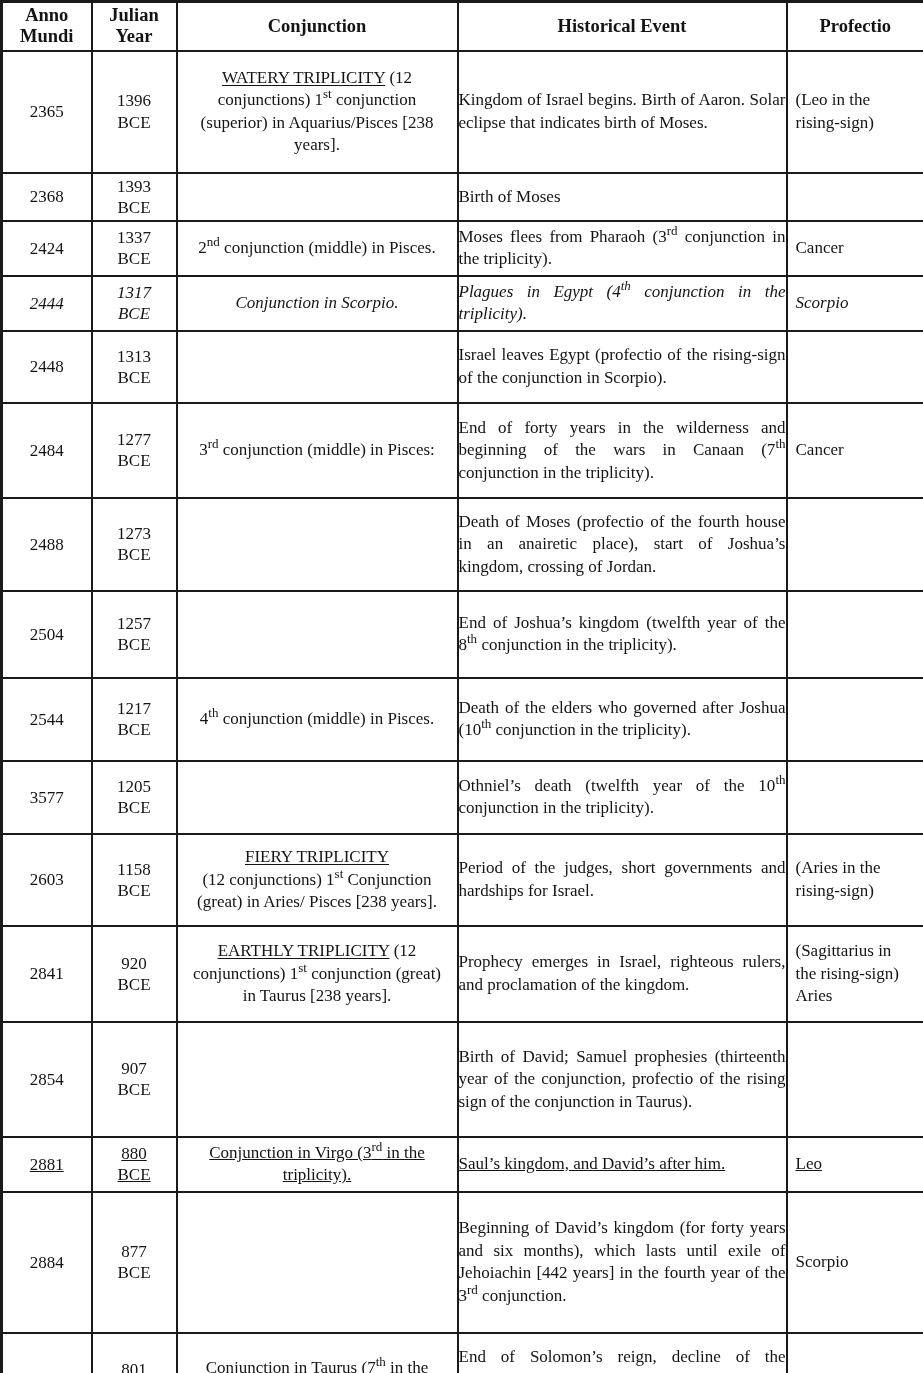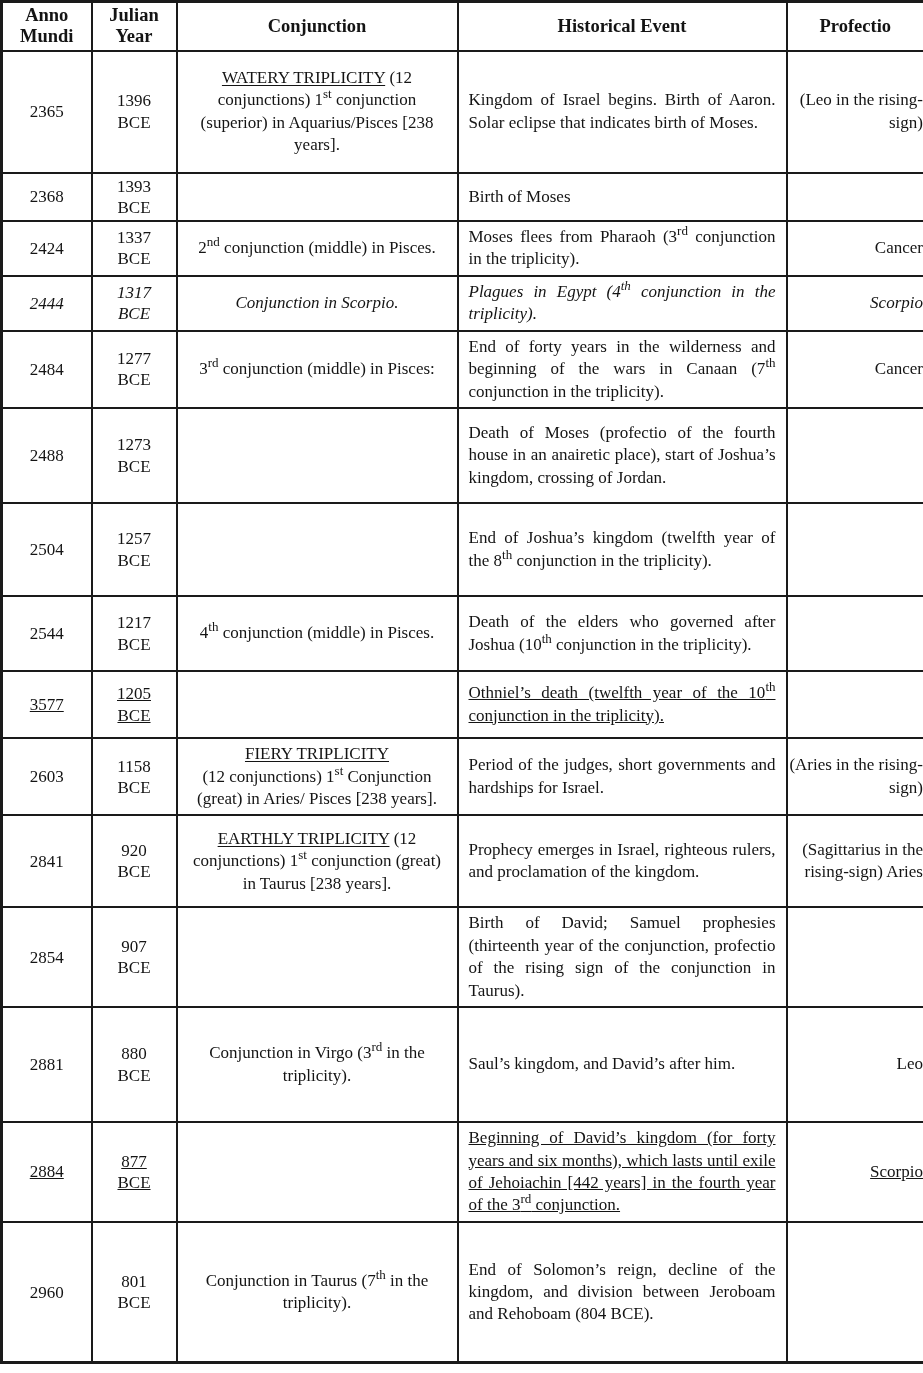--- a/index.html
+++ b/index.html
@@ -9,34 +9,34 @@
         font-size:17px;line-height:1.32;word-wrap:break-word;}
   thead tr{height:48px;}
   th{font-weight:bold;font-size:18.5px;text-align:center;line-height:1.15;padding:2px;}
   .col-am{width:90px;}
   .col-jy{width:85px;}
   .col-conj{width:281px;}
   .col-event{width:329px;}
   .col-prof{width:138px;}
   td.col-am, td.col-jy{text-align:center;line-height:1.25;padding:2px;}
   td.col-conj{text-align:center;padding:4px 9px;}
-  td.col-event{text-align:justify;padding:4px 10px;}
-  td.col-prof{text-align:right;padding:4px 0;}
+  td.col-event{text-align:justify;padding:4px 0;}
+  td.col-prof{text-align:left;padding:4px 8px;}
   sup{font-size:13px;line-height:0;}
   u{text-underline-offset:2px;}
   
   tbody tr:nth-child(1){height:122px;}
   tbody tr:nth-child(2){height:42px;}
   tbody tr:nth-child(3){height:50px;}
   tbody tr:nth-child(4){height:48px;font-style:italic;}
   tbody tr:nth-child(5){height:72px;}
   tbody tr:nth-child(6){height:95px;}
   tbody tr:nth-child(7){height:93px;}
-  tbody tr:nth-child(8){height:75px;}
-  tbody tr:nth-child(9){height:67px;text-decoration:underline;}
+  tbody tr:nth-child(8){height:87px;}
+  tbody tr:nth-child(9){height:83px;}
   tbody tr:nth-child(10){height:73px;}
   tbody tr:nth-child(11){height:92px;}
   tbody tr:nth-child(12){height:96px;}
   tbody tr:nth-child(13){height:115px;}
   tbody tr:nth-child(14){height:49px;text-decoration:underline;}
   tbody tr:nth-child(15){height:141px;}
   tbody tr:nth-child(16){height:95px;}
 </style>
 </head>
 <body>
@@ -79,20 +79,27 @@
         <td class="col-conj">2<sup>nd</sup> conjunction (middle) in Pisces.</td>
         <td class="col-event">Moses flees from Pharaoh (3<sup>rd</sup> conjunction in the triplicity).</td>
         <td class="col-prof">Cancer</td>
       </tr>
       <tr>
         <td class="col-am">2444</td>
         <td class="col-jy">1317<br>BCE</td>
         <td class="col-conj">Conjunction in Scorpio.</td>
         <td class="col-event">Plagues in Egypt (4<sup>th</sup> conjunction in the triplicity).</td>
         <td class="col-prof">Scorpio</td>
+      </tr>
+      <tr>
+        <td class="col-am">2448</td>
+        <td class="col-jy">1313<br>BCE</td>
+        <td class="col-conj"></td>
+        <td class="col-event">Israel leaves Egypt (profectio of the rising-sign of the conjunction in Scorpio).</td>
+        <td class="col-prof"></td>
       </tr>
       <tr>
         <td class="col-am">2484</td>
         <td class="col-jy">1277<br>BCE</td>
         <td class="col-conj">3<sup>rd</sup> conjunction (middle) in Pisces:</td>
         <td class="col-event">End of forty years in the wilderness and beginning of the wars in Canaan (7<sup>th</sup> conjunction in the triplicity).</td>
         <td class="col-prof">Cancer</td>
       </tr>
       <tr>
         <td class="col-am">2488</td>

